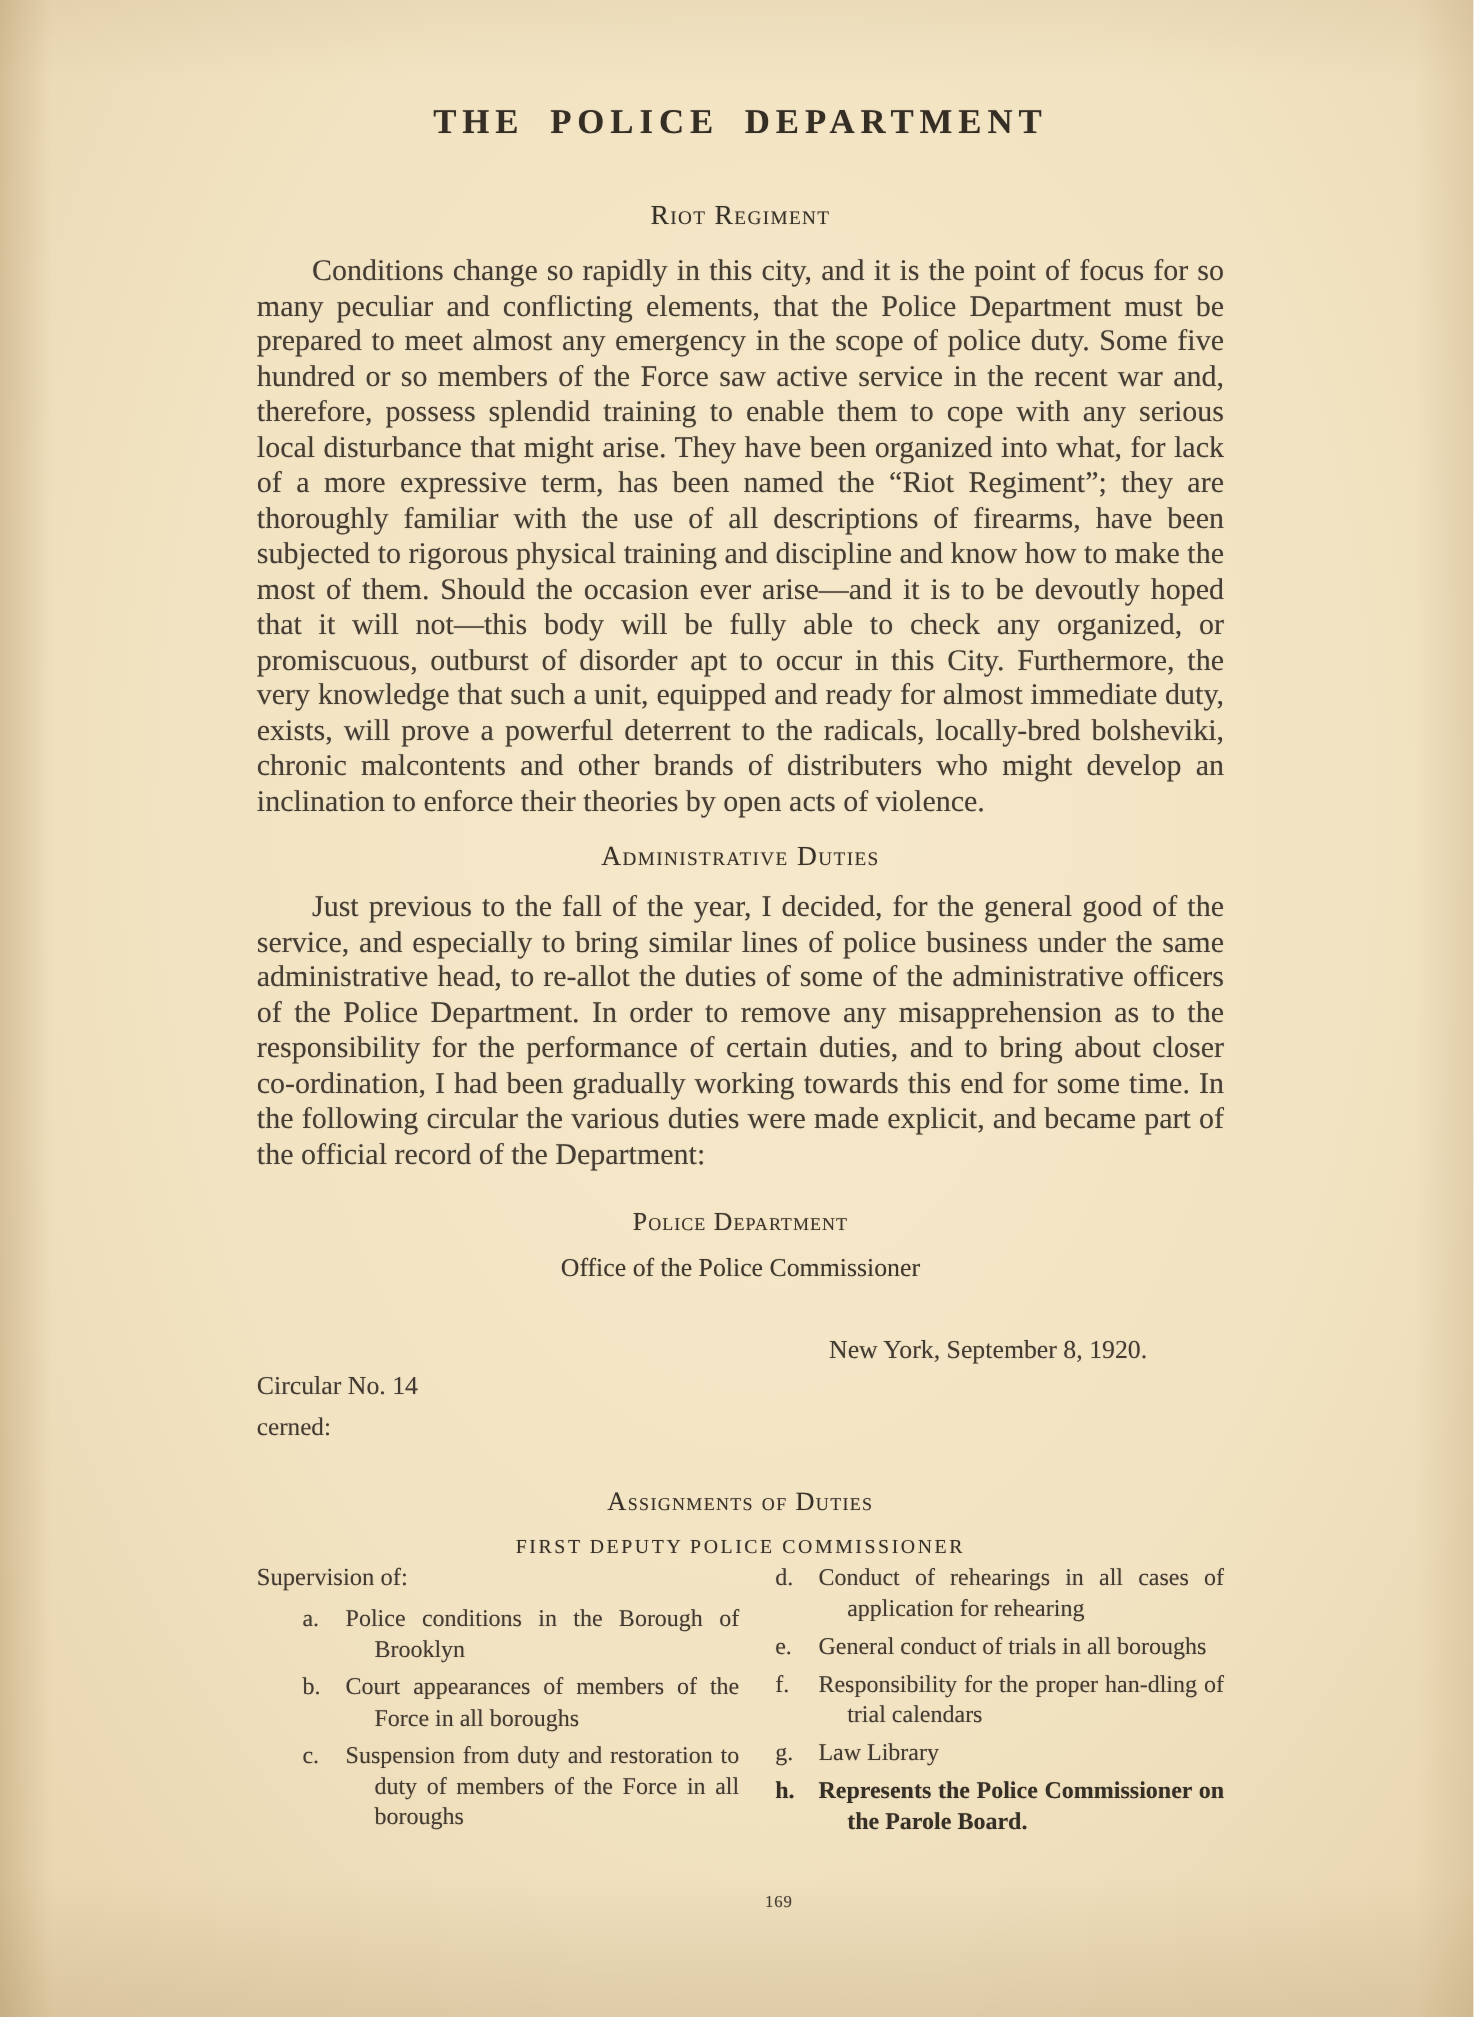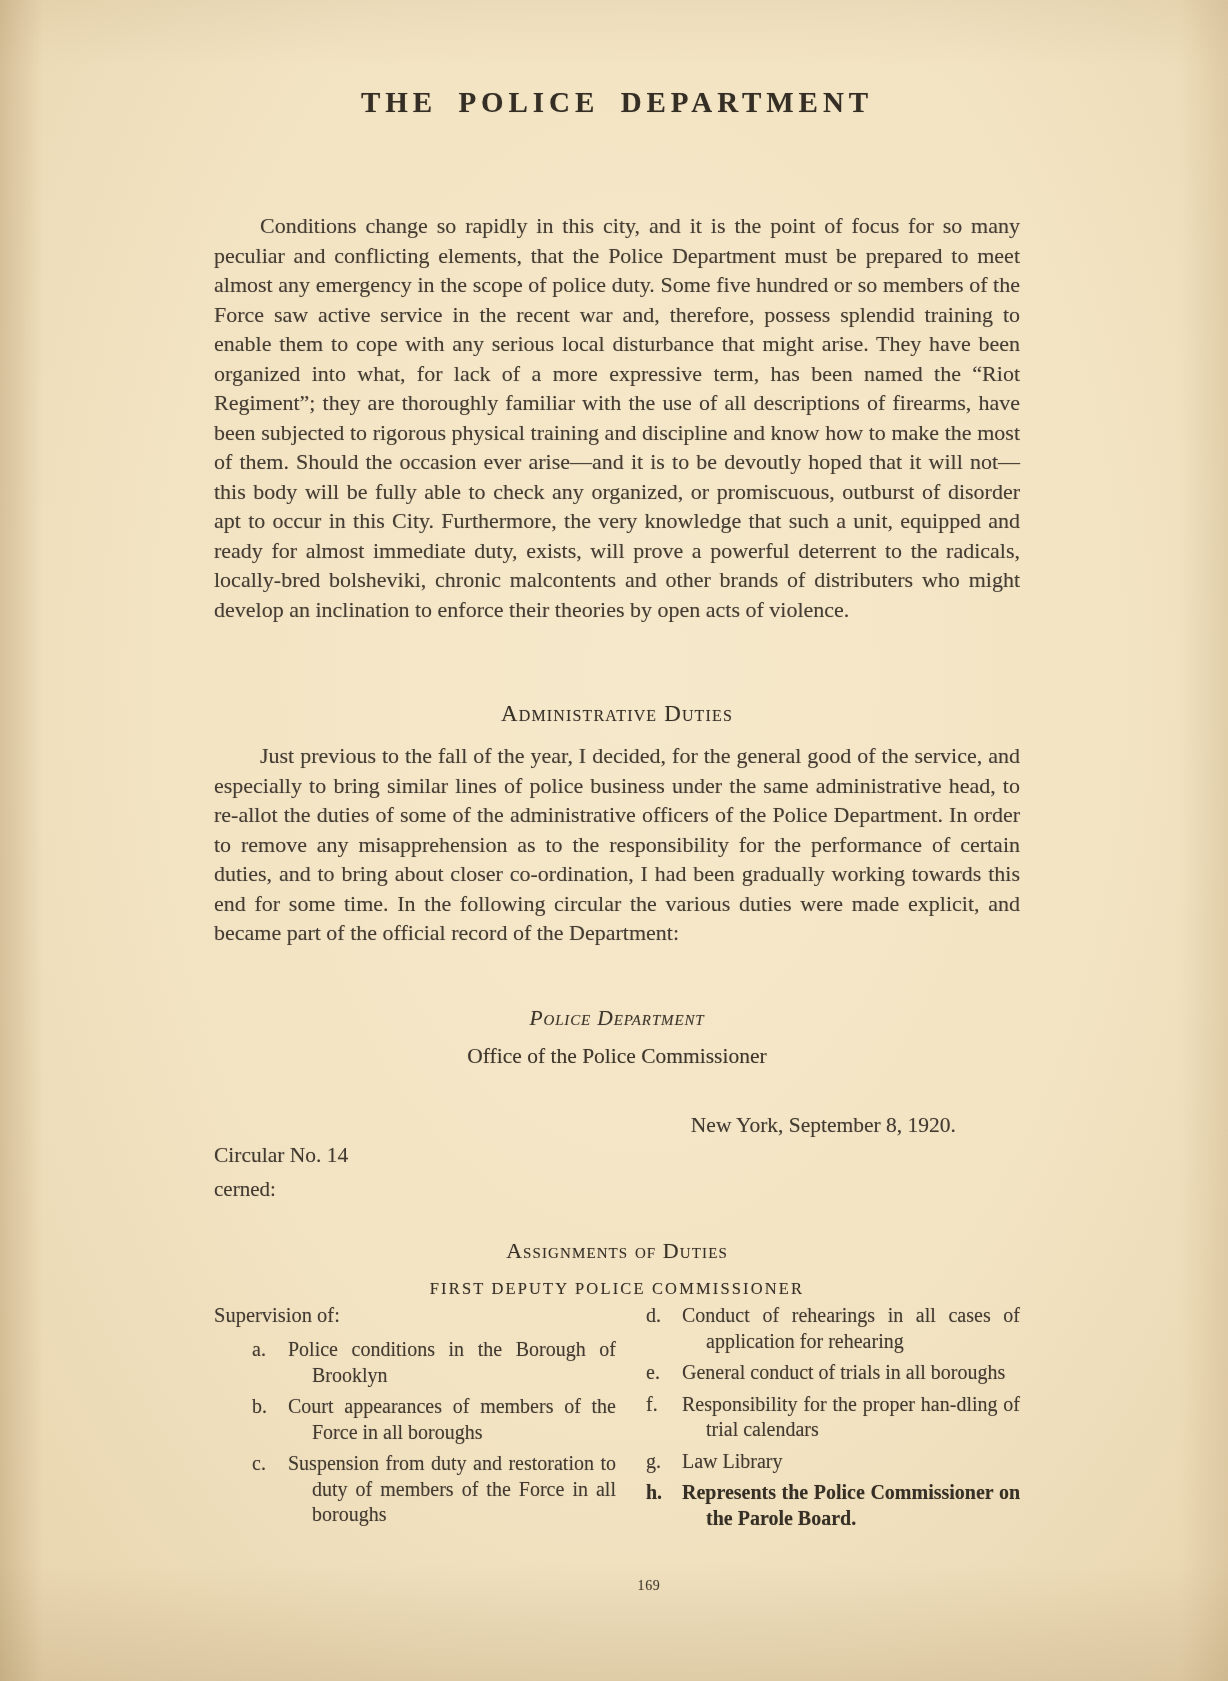--- a/index.html
+++ b/index.html
@@ -49,36 +49,36 @@
     letter-spacing: 0.05em;
     color: #383128;
   }
   .riot-heading { top: 167px; }
   .admin-heading { top: 701px; text-align: center; }
   .assignments-heading { top: 1238px; font-size: 22px; }
 
   .body-para {
     position: absolute; left: 0; width: 806px;
     text-align: justify;
-    font-size: 22px;
+    font-size: 25px;
     line-height: 29.5px;
     text-indent: 46px;
     color: #453d33;
   }
   .para1 { top: 211px; }
   .para2 { top: 741px; font-family: Liberation Serif, serif; }
 
   .letterhead {
     position: absolute; top: 999px; left: 0; right: 0;
     text-align: center;
     font-size: 21.5px;
     color: #3e362c;
   }
   .letterhead .lh-line { line-height: 38px; }
-  .small-caps { font-variant: small-caps; letter-spacing: 0.04em; font-style: italic; }
+  .small-caps { font-variant: small-caps; letter-spacing: 0.04em; }
 
   .dateline {
     position: absolute; top: 1113px; left: 0; right: 64px;
     text-align: right;
     font-size: 21.5px;
   }
 
   .circular-no {
     position: absolute; top: 1143px; left: 0;
     font-size: 21.5px;
@@ -118,20 +118,21 @@
   }
 </style>
 </head>
 <body>
 
 <div class="page">
   <div class="content">
 
     <h1 class="title ink">THE POLICE DEPARTMENT</h1>
 
+    <h2 class="sc-heading riot-heading ink">Riot Regiment</h2>
     <p class="body-para para1 ink">Conditions change so rapidly in this city, and it is the point of focus for so many peculiar and conflicting elements, that the Police Department must be prepared to meet almost any emergency in the scope of police duty.  Some five hundred or so members of the Force saw active service in the recent war and, therefore, possess splendid training to enable them to cope with any serious local disturbance that might arise.  They have been organized into what, for lack of a more expressive term, has been named the “Riot Regiment”; they are thoroughly familiar with the use of all descriptions of firearms, have been subjected to rigorous physical training and discipline and know how to make the most of them.  Should the occasion ever arise—and it is to be devoutly hoped that it will not—this body will be fully able to check any organized, or promiscuous, outburst of disorder apt to occur in this City. Furthermore, the very knowledge that such a unit, equipped and ready for almost immediate duty, exists, will prove a powerful deterrent to the radicals, locally-bred bolsheviki, chronic malcontents and other brands of distributers who might develop an inclination to enforce their theories by open acts of violence.</p>
 
     <h2 class="sc-heading admin-heading ink">Administrative Duties</h2>
     <p class="body-para para2 ink">Just previous to the fall of the year, I decided, for the general good of the service, and especially to bring similar lines of police business under the same administrative head, to re-allot the duties of some of the administrative officers of the Police Department.  In order to remove any misapprehension as to the responsibility for the performance of certain duties, and to bring about closer co-ordination, I had been gradually working towards this end for some time.  In the following circular the various duties were made explicit, and became part of the official record of the Department:</p>
 
     <div class="letterhead">
       <div class="lh-line small-caps ink">Police Department</div>
       <div class="lh-line ink">Office of the Police Commissioner</div>
     </div>
 

